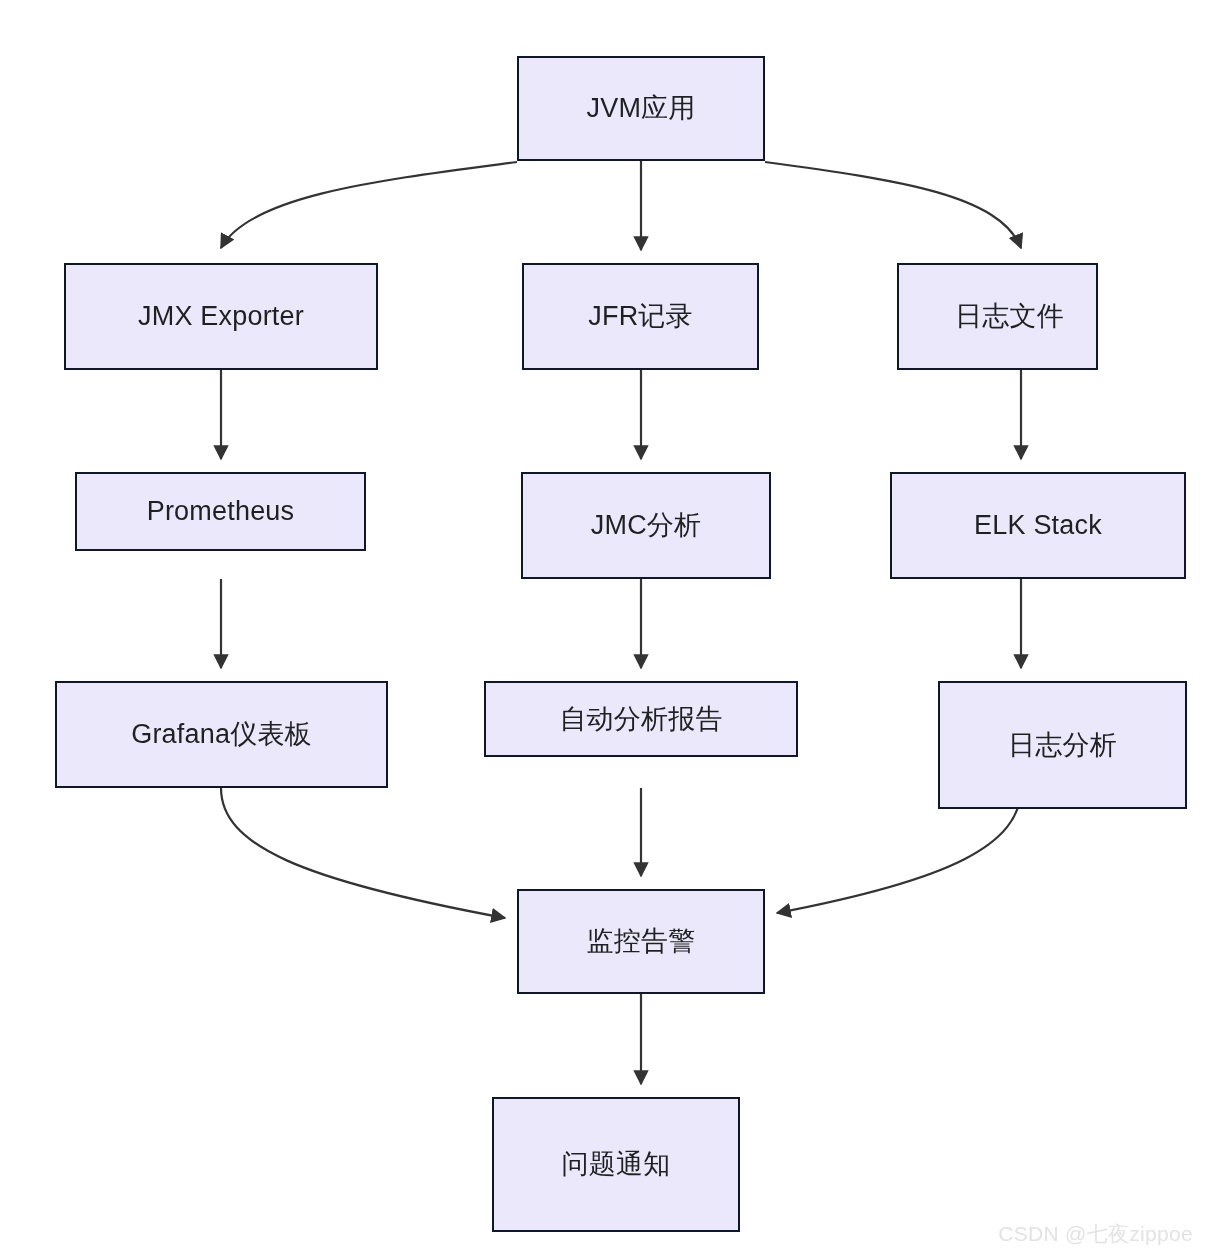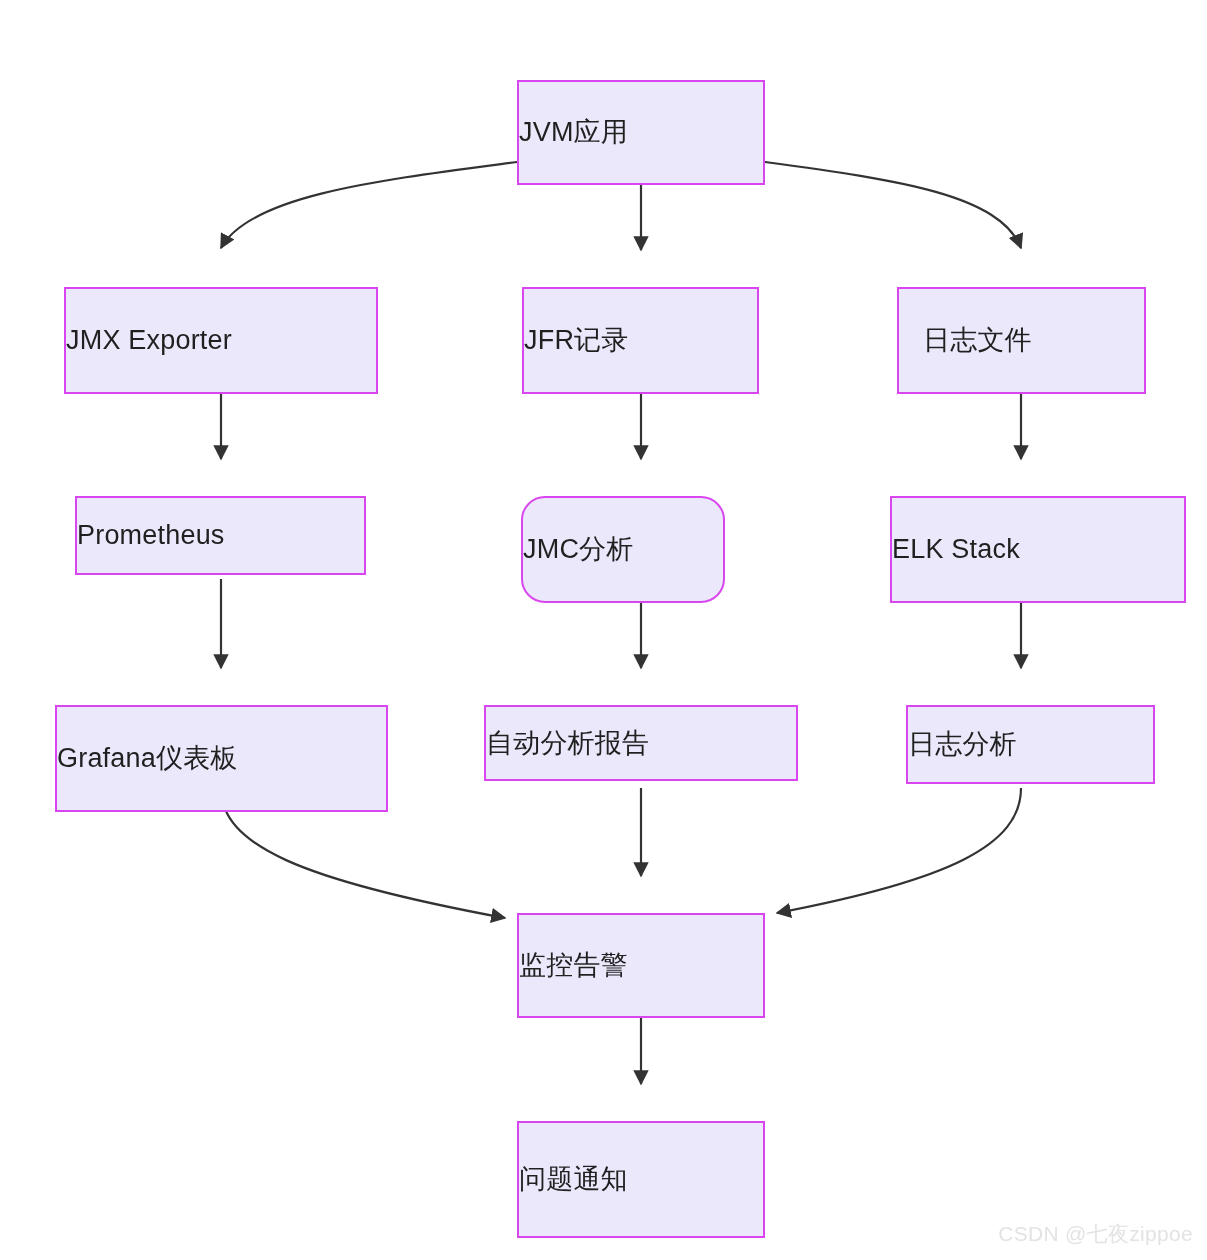--- a/index.html
+++ b/index.html
@@ -22,30 +22,29 @@
     left: 0;
     top: 0;
     width: 1207px;
     height: 1260px;
     pointer-events: none;
   }
   .node {
     position: absolute;
     box-sizing: border-box;
     background: #ebe8fb;
-    border: 2px solid #d946ef;
+    border: 2px solid #0f172a;
     display: flex;
     align-items: center;
-    justify-content: flex-start;
+    justify-content: center;
     color: #1f2020;
     font-size: 27px;
     line-height: 1;
     letter-spacing: 0.2px;
     white-space: nowrap;
-    margin-top: 24px;
   }
   .node-label {
     display: block;
   }
   .watermark {
     position: absolute;
     right: 14px;
     bottom: 12px;
     color: #e3e3e3;
     font-size: 21px;
@@ -99,51 +98,51 @@
   </div>
 
   <div class="node" style="left:64px; top:263px; width:314px; height:107px;">
     <span class="node-label">JMX Exporter</span>
   </div>
 
   <div class="node" style="left:522px; top:263px; width:237px; height:107px;">
     <span class="node-label">JFR记录</span>
   </div>
 
-  <div class="node" style="left:897px; top:263px; width:249px; height:107px;padding-left:24px;">
+  <div class="node" style="left:897px; top:263px; width:201px; height:107px;padding-left:24px;">
     <span class="node-label">日志文件</span>
   </div>
 
   <div class="node" style="left:75px; top:472px; width:291px; height:79px;">
     <span class="node-label">Prometheus</span>
   </div>
 
-  <div class="node" style="left:521px; top:472px; width:204px; height:107px;border-radius:24px;">
+  <div class="node" style="left:521px; top:472px; width:250px; height:107px;">
     <span class="node-label">JMC分析</span>
   </div>
 
   <div class="node" style="left:890px; top:472px; width:296px; height:107px;">
     <span class="node-label">ELK Stack</span>
   </div>
 
   <div class="node" style="left:55px; top:681px; width:333px; height:107px;">
     <span class="node-label">Grafana仪表板</span>
   </div>
 
   <div class="node" style="left:484px; top:681px; width:314px; height:76px;">
     <span class="node-label">自动分析报告</span>
   </div>
 
-  <div class="node" style="left:906px; top:681px; width:249px; height:79px;">
+  <div class="node" style="left:938px; top:681px; width:249px; height:128px;">
     <span class="node-label">日志分析</span>
   </div>
 
   <div class="node" style="left:517px; top:889px; width:248px; height:105px;">
     <span class="node-label">监控告警</span>
   </div>
 
-  <div class="node" style="left:517px; top:1097px; width:248px; height:117px;">
+  <div class="node" style="left:492px; top:1097px; width:248px; height:135px;">
     <span class="node-label">问题通知</span>
   </div>
 
   <div class="watermark">CSDN @七夜zippoe</div>
 
 </div>
 
 </body></html>

